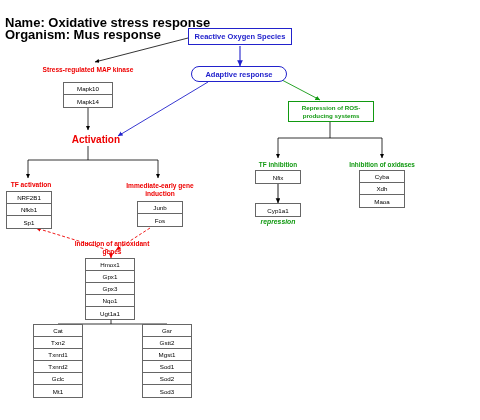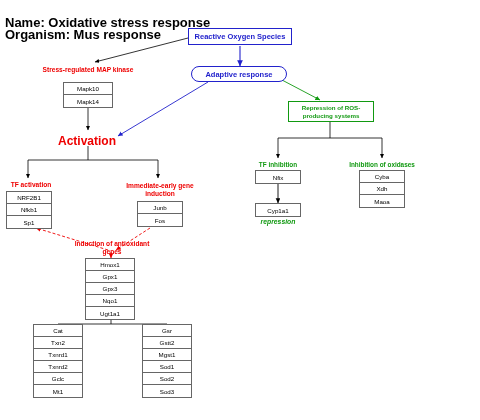--- a/index.html
+++ b/index.html
@@ -25,21 +25,21 @@
     border:1px solid #2222cc;background:#ffffff;color:#2222cc;
     font-size:7.5px;font-weight:bold;border-radius:9px;
   }
   .rect-green{
     border:1px solid #119911;background:#ffffff;color:#119911;
     font-size:6.2px;font-weight:bold;line-height:7.6px;
   }
   .label-red{position:absolute;color:#ee0000;font-size:6.6px;font-weight:bold;text-align:center;line-height:8px;}
   .label-green{position:absolute;color:#119911;font-size:6.4px;font-weight:bold;text-align:center;line-height:8px;}
   .label-green-italic{position:absolute;color:#119911;font-size:6.8px;font-weight:bold;font-style:italic;text-align:center;}
-  .label-act{position:absolute;color:#ee0000;font-size:12px;font-weight:bold;text-align:left;}
+  .label-act{position:absolute;color:#ee0000;font-size:10px;font-weight:bold;text-align:right;}
 
   .genebox{position:absolute;border:1px solid #666;background:#fff;box-sizing:border-box;}
   .generow{
     border-bottom:1px solid #666;box-sizing:border-box;
     font-size:6.2px;color:#000;display:flex;align-items:center;justify-content:center;
     height:12px;background:#fff;
   }
   .generow:last-child{border-bottom:none;}
 </style>
 </head>

